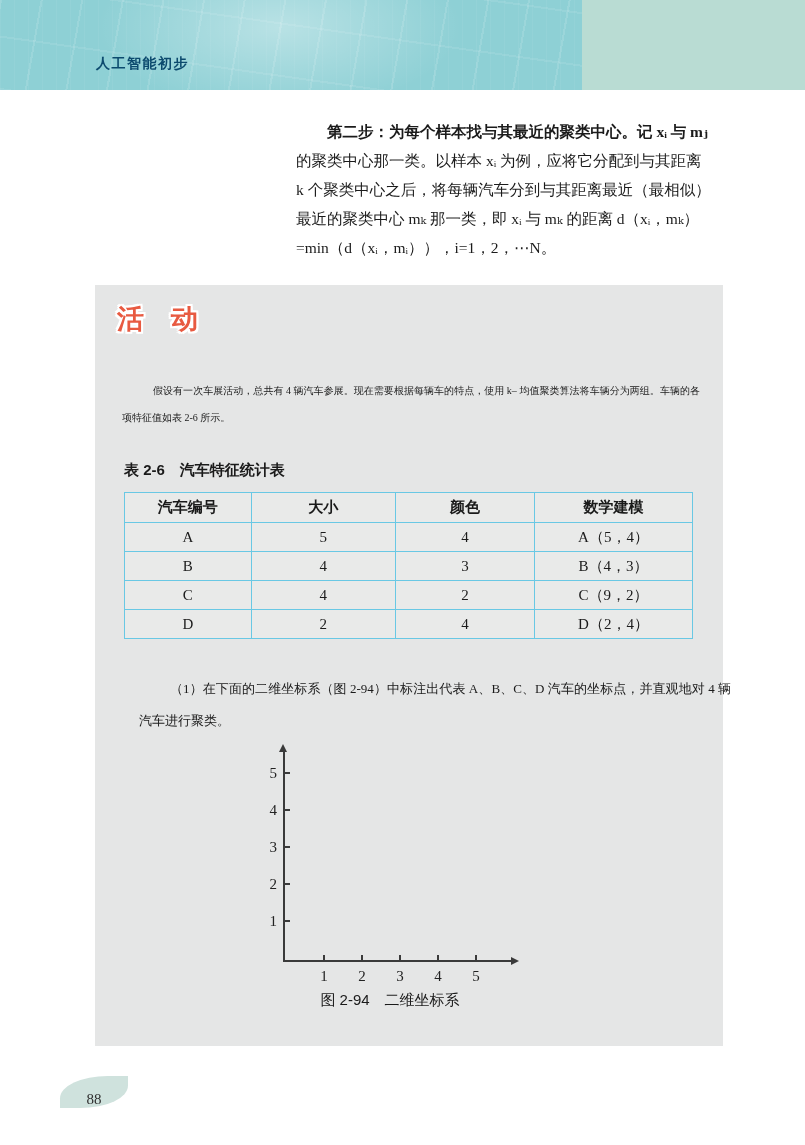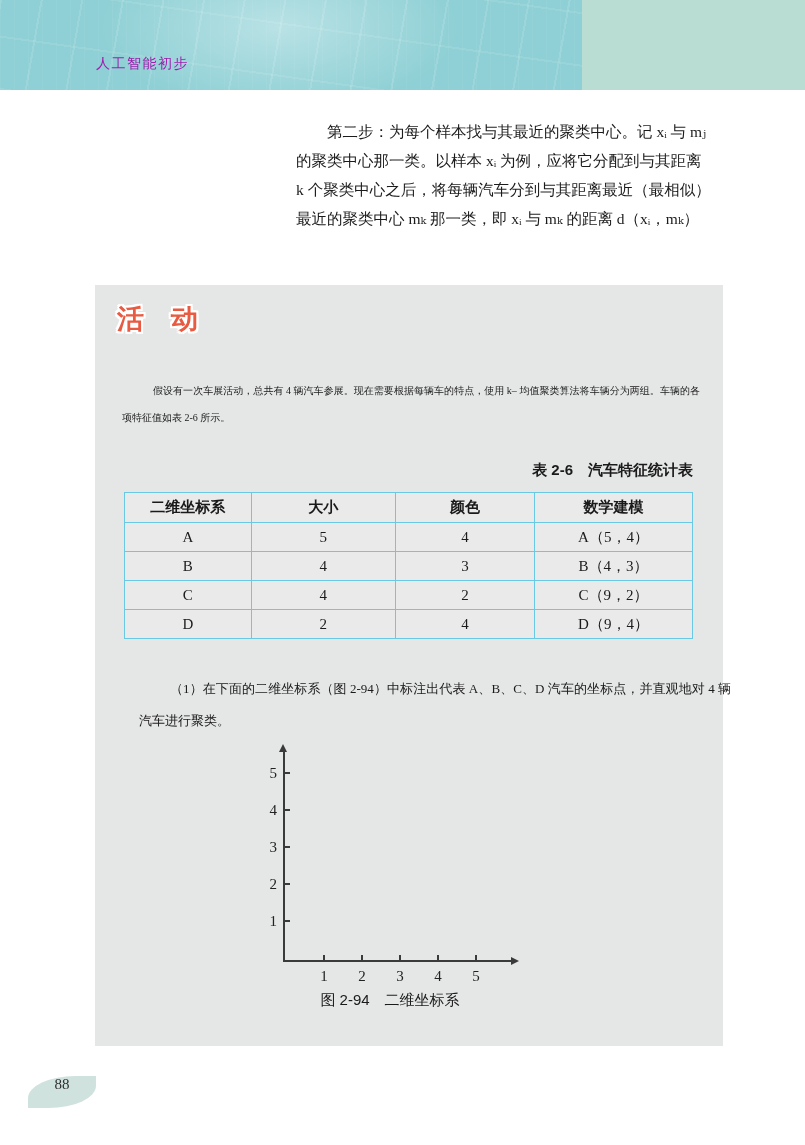--- a/index.html
+++ b/index.html
@@ -24,27 +24,27 @@
       repeating-linear-gradient(100deg, rgba(255,255,255,0.12) 0 2px, rgba(255,255,255,0) 2px 40px),
       repeating-linear-gradient(8deg, rgba(255,255,255,0.09) 0 2px, rgba(255,255,255,0) 2px 52px),
       repeating-linear-gradient(90deg, rgba(255,255,255,0.05) 0 1px, rgba(255,255,255,0) 1px 14px);
   }
   .banner-right {
     position:absolute; left:582px; top:0; width:223px; height:90px;
     background:#b9dcd3;
   }
   .banner-title {
     position:absolute; left:96px; top:55px;
-    font-size:14px; font-weight:400; letter-spacing:1.5px; color:#a21caf;
+    font-size:14px; font-weight:700; letter-spacing:1.5px; color:#0c4a6e;
   }
 
   
   .intro { position:absolute; left:296px; top:117px; width:418px; }
   .intro-line { font-size:15.5px; line-height:29px; white-space:nowrap; }
-  .intro-line.first { text-indent:31px; }
+  .intro-line.first { text-indent:31px;font-weight:bold; }
 
   
   .activity-box {
     position:absolute; left:95px; top:285px; width:628px; height:761px;
     background:#e5e6e6;
   }
   .activity-title {
     position:absolute; left:22px; top:16px;
     font-size:27px; font-weight:bold; color:#e85a41;
     text-shadow:-2px -2px 0 #fff, 2px -2px 0 #fff, -2px 2px 0 #fff, 2px 2px 0 #fff,
@@ -54,21 +54,21 @@
     position:absolute; left:27px; top:66px; width:574px;
     font-size:15.5px; line-height:26px; text-indent:31px;
   }
   .item-no { color:#cf3a2b; }
   .activity-desc {
     position:absolute; left:27px; top:93px; width:578px;
     font-size:10px; line-height:26.5px; text-indent:31px; text-align:justify;
   }
   .table-caption {
     position:absolute; left:29px; top:176px; width:569px;
-    text-align:right; font-size:15px; font-weight:bold; color:#1a1a1a;
+    text-align:left; font-size:15px; font-weight:bold; color:#1a1a1a;
   }
   table.feature-table {
     position:absolute; left:29px; top:207px; width:569px;
     border-collapse:collapse; table-layout:fixed;
   }
   .feature-table th, .feature-table td {
     border:1.5px solid #69c8e4; background:#e9eae9;
     text-align:center; padding:0;
   }
   .feature-table th {
@@ -108,23 +108,23 @@
   }
   .ytick { position:absolute; left:39.5px; width:5px; height:1.5px; background:#3a3a3a; }
   .xtick { position:absolute; top:212px; width:1.5px; height:5px; background:#3a3a3a; }
   .fig-caption {
     position:absolute; left:150px; top:706px; width:290px;
     text-align:center; font-size:15px; font-weight:normal; color:#1a1a1a;
   }
 
   
   .page-leaf {
-    position:absolute; left:28px; top:1076px; width:68px; height:32px;
+    position:absolute; left:60px; top:1076px; width:68px; height:32px;
     background:#cfe2dd; border-radius:70% 0 70% 0;
-    display:flex; align-items:flex-start; justify-content:center;
+    display:flex; align-items:flex-end; justify-content:center;
   }
   .page-leaf span { font-size:15px; color:#2f2f2f; }
 </style>
 </head>
 <body>
 
 <div>
 
   <header class="banner">
     <div class="banner-left">
@@ -132,40 +132,41 @@
     </div>
     <div class="banner-right"></div>
     <span class="banner-title hei">人工智能初步</span>
   </header>
 
   <section class="intro">
     <div class="intro-line first">第二步：为每个样本找与其最近的聚类中心。记 xᵢ 与 mⱼ</div>
     <div class="intro-line">的聚类中心那一类。以样本 xᵢ 为例，应将它分配到与其距离</div>
     <div class="intro-line">k 个聚类中心之后，将每辆汽车分到与其距离最近（最相似）</div>
     <div class="intro-line">最近的聚类中心 mₖ 那一类，即 xᵢ 与 mₖ 的距离 d（xᵢ，mₖ）</div>
+    <div class="intro-line">=min（d（xᵢ，mᵢ）），i=1，2，⋯N。</div>
   </section>
 
   <section class="activity-box">
     <h2 class="activity-title hei">活　动</h2>
 
 
     <p class="activity-desc">假设有一次车展活动，总共有 4 辆汽车参展。现在需要根据每辆车的特点，使用 k– 均值聚类算法将车辆分为两组。车辆的各项特征值如表 2-6 所示。</p>
 
     <div class="table-caption hei">表 2-6　汽车特征统计表</div>
 
     <table class="feature-table">
       <colgroup>
           <col class="c1">
           <col class="c2">
           <col class="c3">
           <col class="c4">
         </colgroup>
     <thead>
           <tr>
-            <th>二维坐标系</th>
+            <th>汽车编号</th>
             <th>大小</th>
             <th>颜色</th>
             <th>数学建模</th>
           </tr>
         </thead>
         <tbody>
           <tr>
             <td>A</td>
             <td>5</td>
             <td>4</td>
@@ -180,21 +181,21 @@
           <tr>
             <td>C</td>
             <td>4</td>
             <td>2</td>
             <td>C（9，2）</td>
           </tr>
           <tr>
             <td>D</td>
             <td>2</td>
             <td>4</td>
-            <td>D（9，4）</td>
+            <td>D（2，4）</td>
           </tr>
         </tbody>
       </table>
 
     <p class="question">（1）在下面的二维坐标系（图 2-94）中标注出代表 A、B、C、D 汽车的坐标点，并直观地对 4 辆汽车进行聚类。</p>
 
     <div class="plot">
       <div class="y-axis"></div>
       <div class="x-axis"></div>
       <div class="arrow-up"></div>

